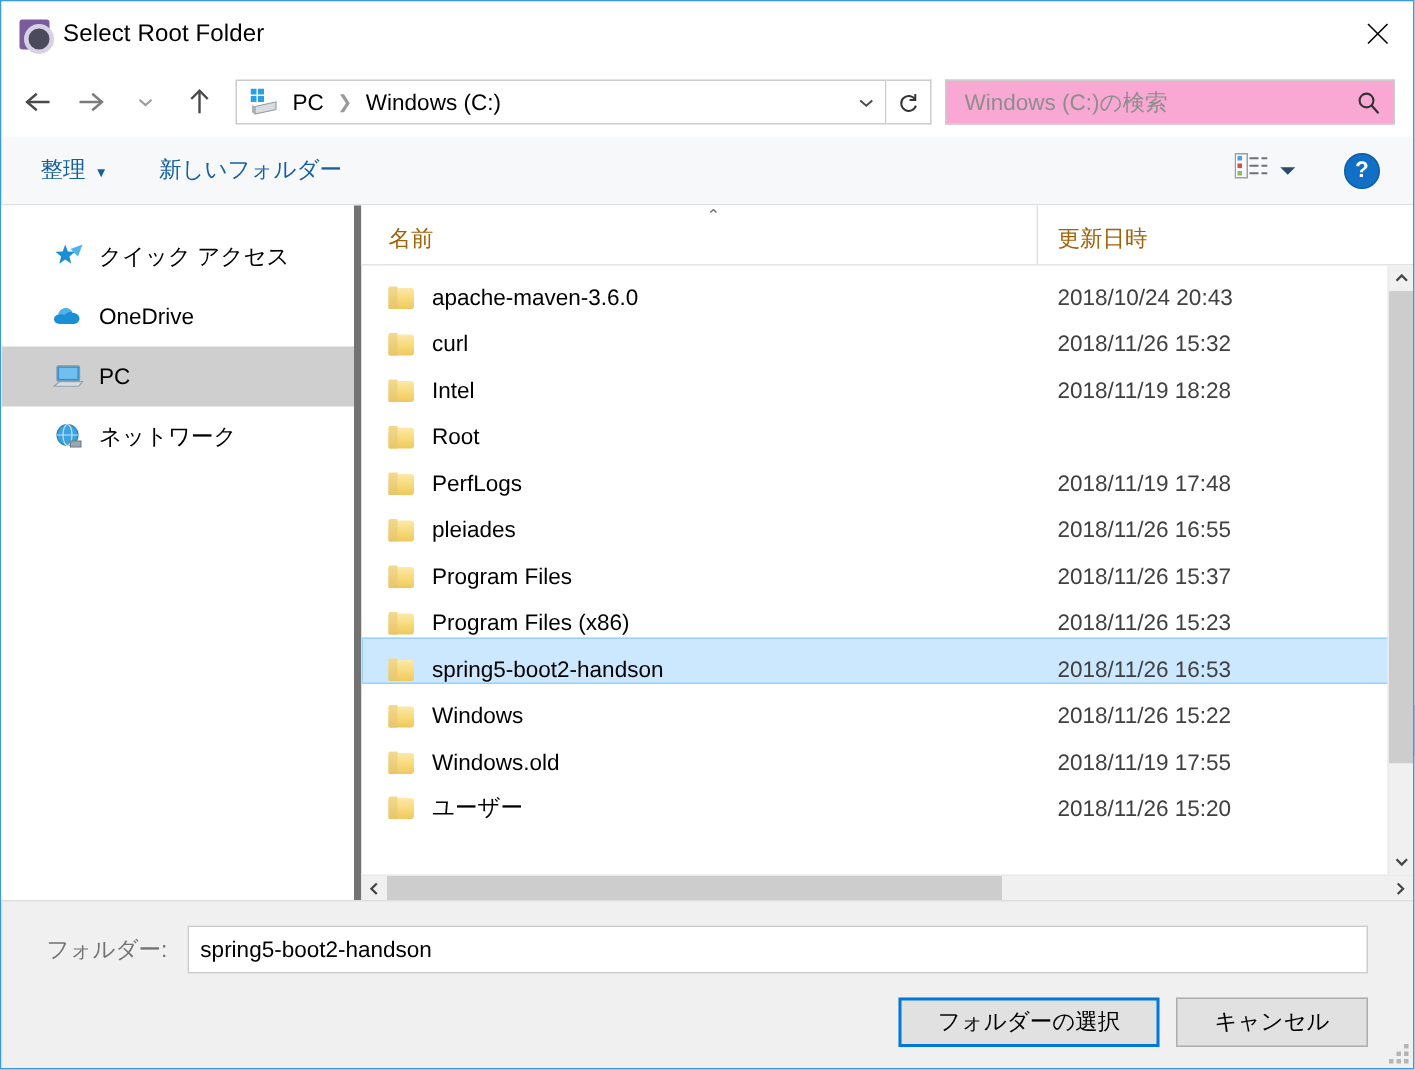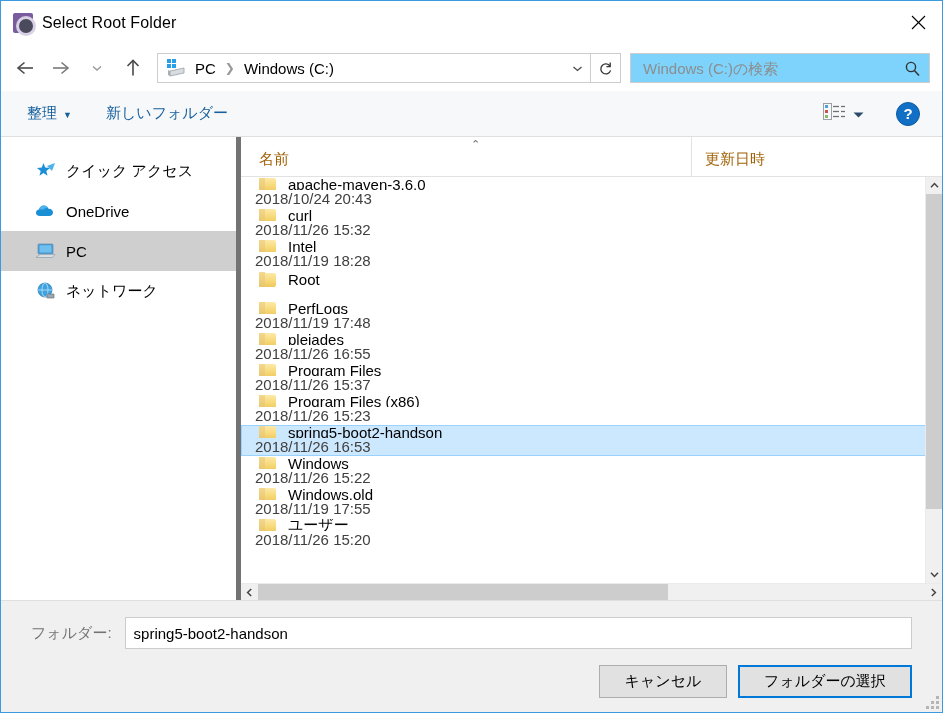--- a/index.html
+++ b/index.html
@@ -126,21 +126,21 @@
     border-left: none;
     display: flex; align-items: center; justify-content: center;
     flex: none; background: #ffffff;
     cursor: default;
     font-size: 15px; color: #333;
   }
   #searchbox {
     width: 300px; height: 30px;
     margin-left: 9px;
     border: 1px solid #cccccc;
-    background: #7dd3fc;
+    background: #f9a8d4;
     display: flex; align-items: center;
     flex: none;
     gap: 28px;
   }
   #search-input {
     border: none; outline: none;
     flex: 1 1 auto;
     font-size: 15px;
     color: #000;
     padding: 0 6px 0 12px;
@@ -267,24 +267,23 @@
     position: relative;
     overflow: hidden;
   }
   #rows-clip {
     position: absolute;
     left: 0; top: 0; right: 0; bottom: 0;
     overflow: hidden;
   }
   .row {
     height: 31px;
-    display: flex; align-items: flex-start;
+    display: flex; align-items: flex-end;
     cursor: default;
     border: 1px solid transparent;
-    flex-direction: column;
   }
   .row.selected {
     background: #cce8ff;
     border-color: #99d1ff;
   }
   .row-name {
     width: 450px;
     display: flex; align-items: center;
     padding-left: 17px;
     font-size: 15px;
@@ -724,22 +723,22 @@
       </div>
     </div>
   </div>
 
   <div id="bottom">
     <div id="folder-row">
       <span id="folder-label">フォルダー:</span>
       <input id="folder-input" type="text" value="spring5-boot2-handson" style="">
     </div>
     <div id="button-row">
+      <button class="dlg-btn default">フォルダーの選択</button>
       <button class="dlg-btn cancel">キャンセル</button>
-      <button class="dlg-btn default">フォルダーの選択</button>
     </div>
   </div>
 
   <div id="resize-grip">
     <div class="grip-dot" style="right:0;bottom:0;"></div>
     <div class="grip-dot" style="right:5px;bottom:0;"></div>
     <div class="grip-dot" style="right:10px;bottom:0;"></div>
     <div class="grip-dot" style="right:0;bottom:5px;"></div>
     <div class="grip-dot" style="right:5px;bottom:5px;"></div>
     <div class="grip-dot" style="right:0;bottom:10px;"></div>

